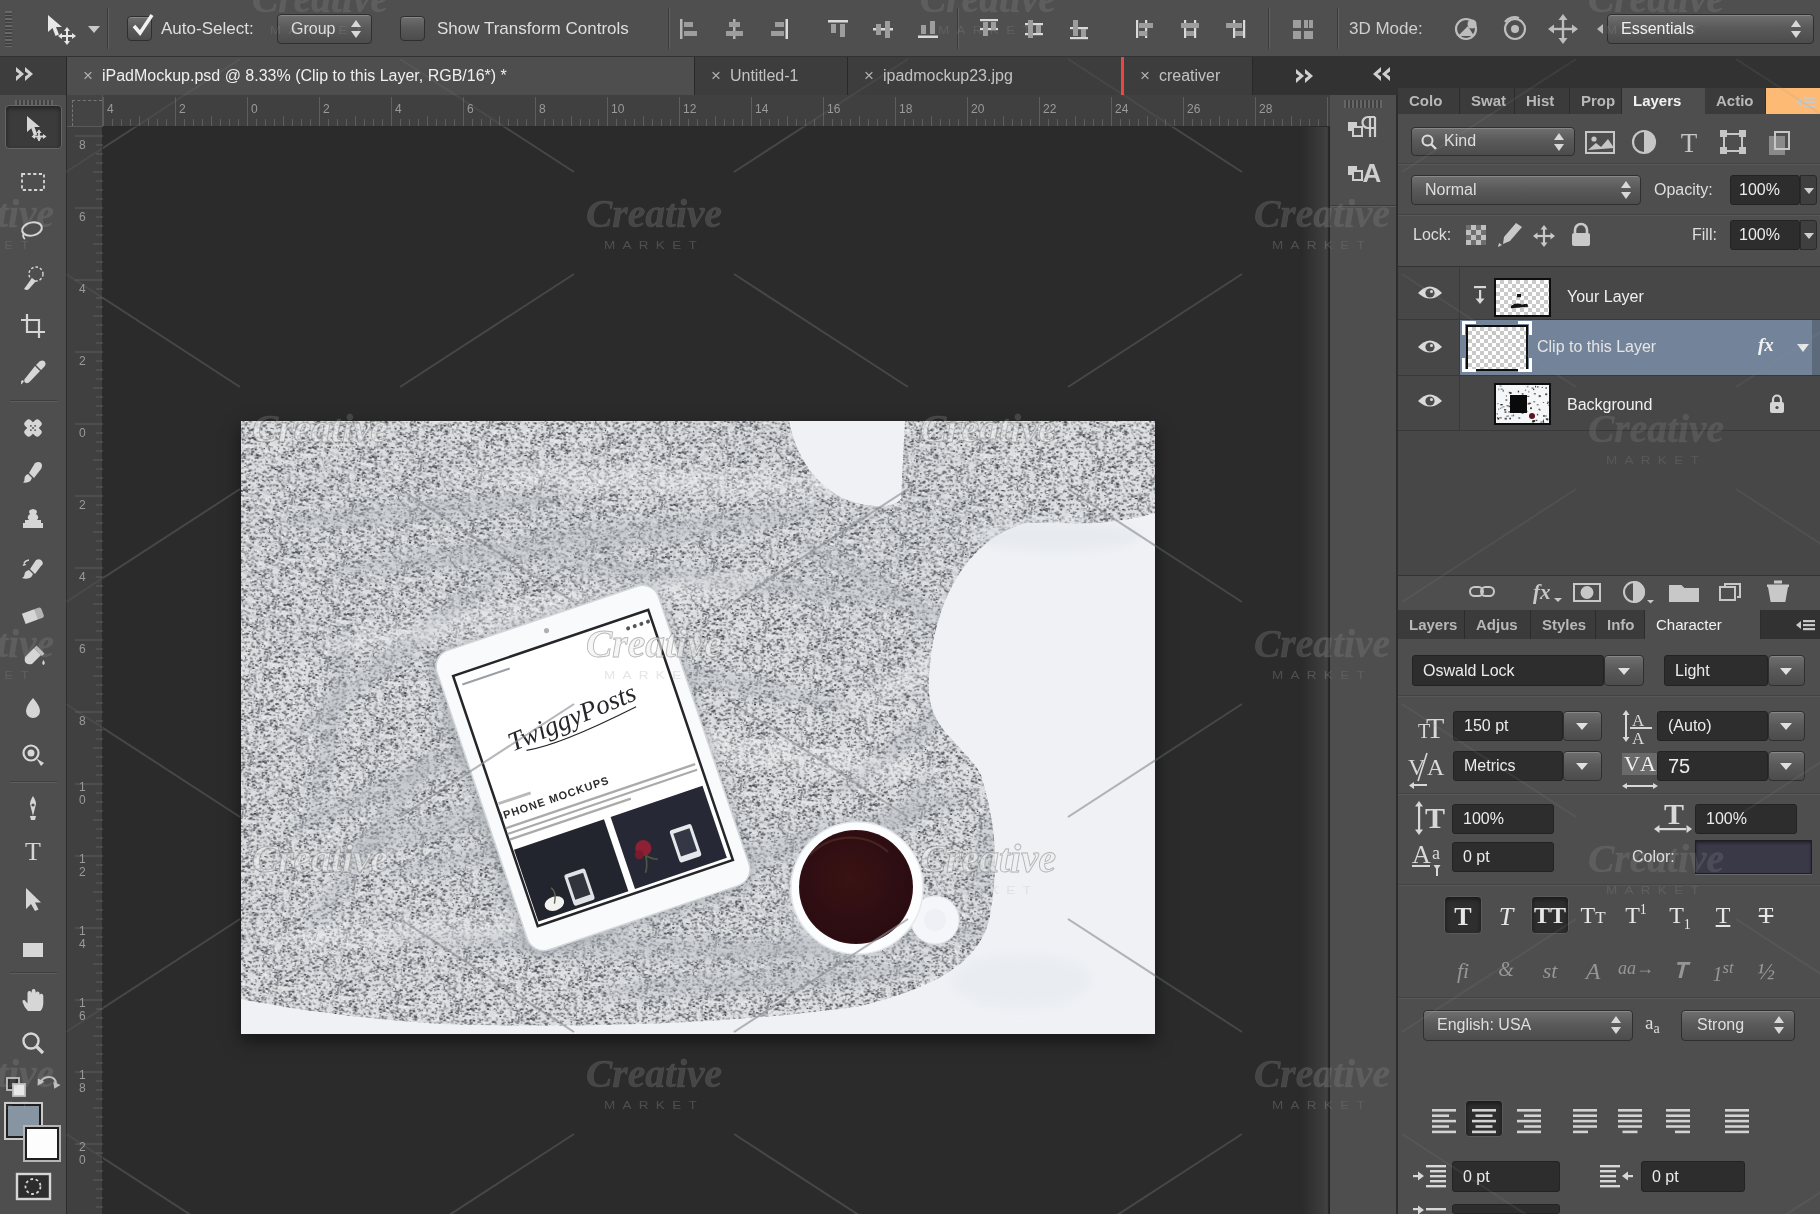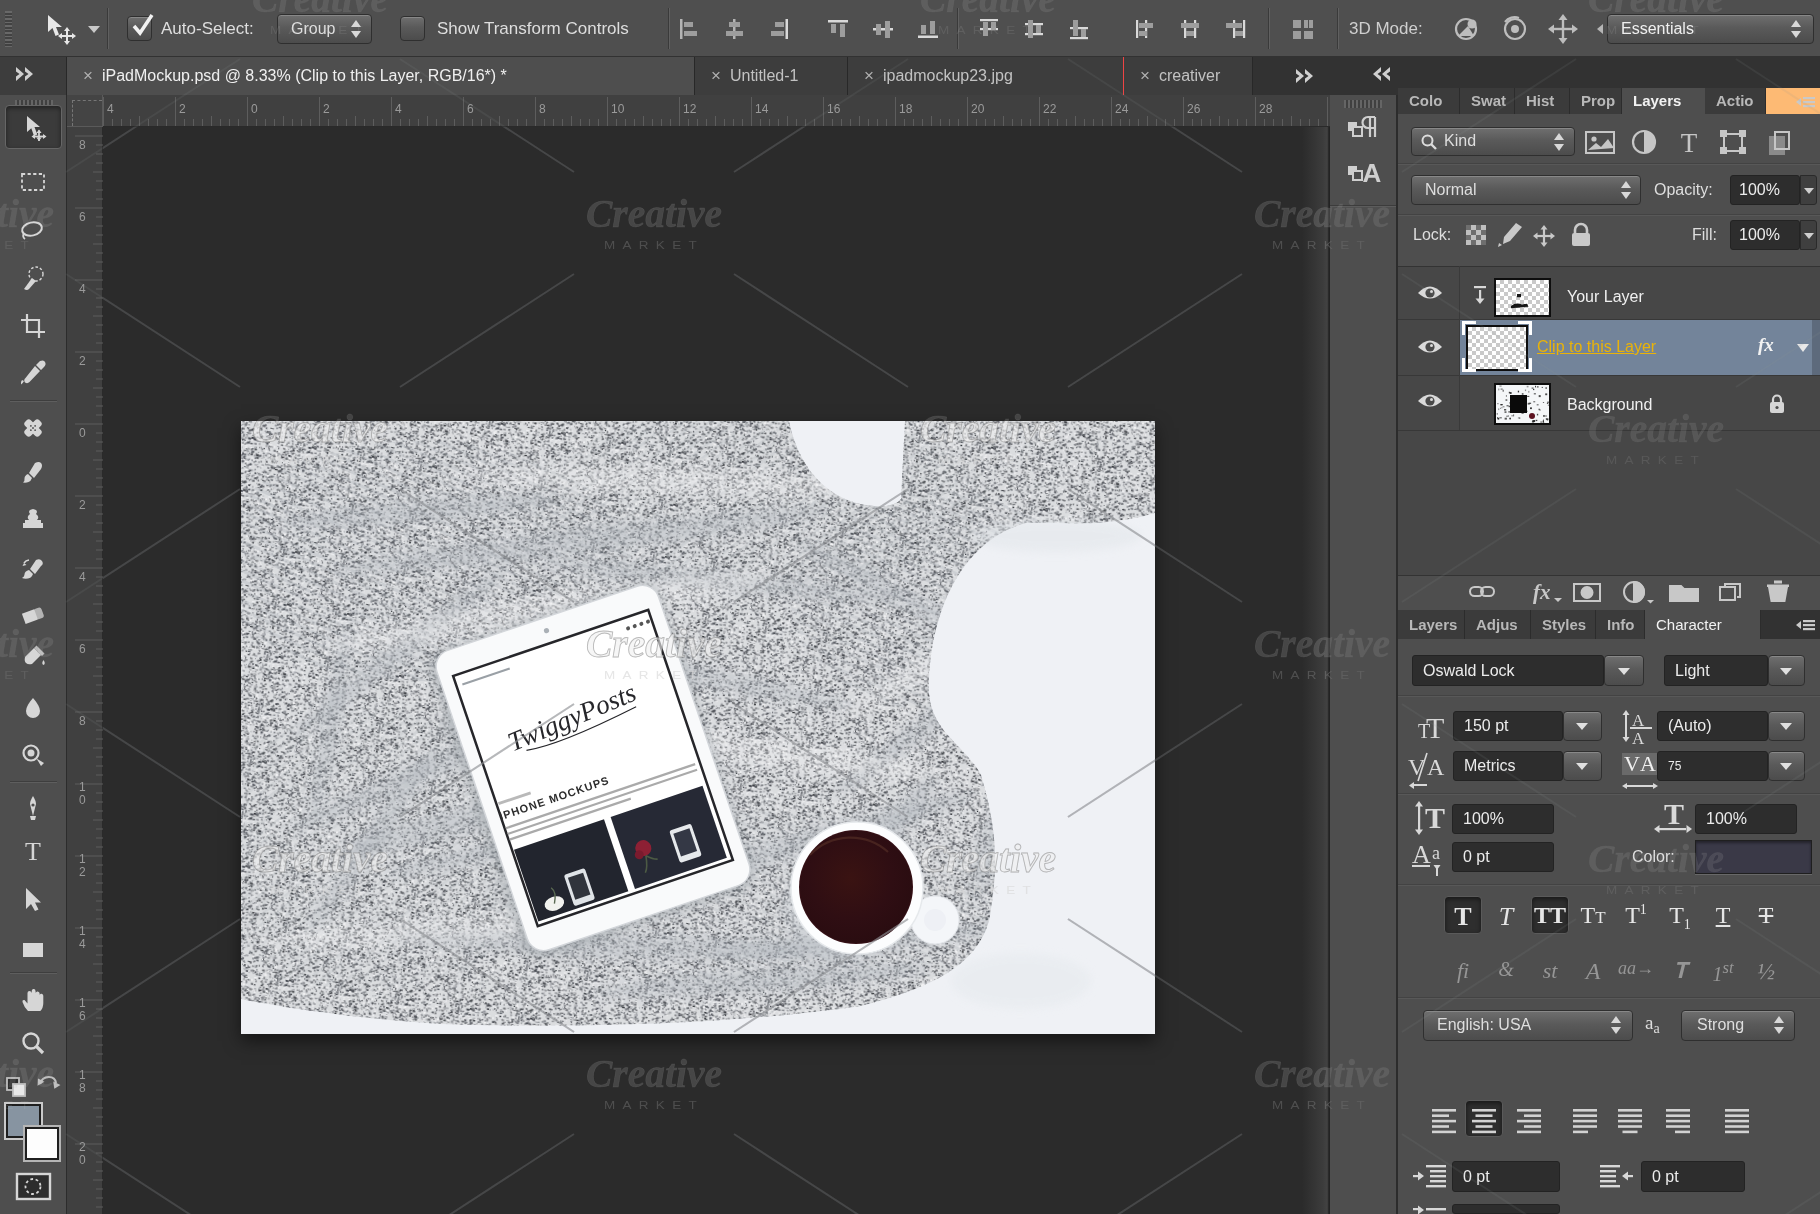--- a/index.html
+++ b/index.html
@@ -145,21 +145,21 @@
 <div class="gbtn" style="left:1607px;top:14px;width:207px;height:30px"></div>
 <div class="lbl" style="left:1621px;top:20px;font-size:16px;color:#f0f0f0">Essentials</div>
 <svg class="abs" style="left:1790px;top:19px" width="12" height="20" viewBox="0 0 12 20">
         <path d="M6 1 L11 8 H1 Z" fill="#d8d8d8"></path>
         <path d="M6 19 L1 12 H11 Z" fill="#d8d8d8"></path>
       </svg>
 </div>
 <div class="abs" style="left:0;top:57px;width:1820px;height:38px;background:#323232"></div>
 <div class="abs tabtxt" style="left:67px;top:57px;width:628px;height:38px;background:#4e4e4e;border-right:1px solid #282828;color:#f0f0f0;font-size:16px;line-height:38px"><span style="color:#b0b0b0;font-size:17px;margin:0 9px 0 16px">×</span>iPadMockup.psd @ 8.33% (Clip to this Layer, RGB/16*) *</div>
 <div class="abs tabtxt" style="left:695px;top:57px;width:153px;height:38px;background:#3d3d3d;border-right:1px solid #282828;color:#c2c2c2;font-size:16px;line-height:38px"><span style="color:#b0b0b0;font-size:17px;margin:0 9px 0 16px">×</span>Untitled-1</div>
-<div class="abs tabtxt" style="left:848px;top:57px;width:276px;height:38px;background:#3d3d3d;border-right:1px solid #ef4444;color:#c2c2c2;font-size:16px;line-height:38px"><span style="color:#b0b0b0;font-size:17px;margin:0 9px 0 16px">×</span>ipadmockup23.jpg</div>
+<div class="abs tabtxt" style="left:848px;top:57px;width:276px;height:38px;background:#3d3d3d;border-right:3px solid #ef4444;color:#c2c2c2;font-size:16px;line-height:38px"><span style="color:#b0b0b0;font-size:17px;margin:0 9px 0 16px">×</span>ipadmockup23.jpg</div>
 <div class="abs tabtxt" style="left:1124px;top:57px;width:129px;height:38px;background:#3d3d3d;border-right:1px solid #282828;color:#c2c2c2;font-size:16px;line-height:38px"><span style="color:#b0b0b0;font-size:17px;margin:0 9px 0 16px">×</span>creativer</div>
 <svg class="abs" style="left:1288px;top:66px" width="30" height="20" viewBox="0 0 30 20">
       <g fill="#d0d0d0">
         <path d="M8 3 l8 7 -8 7 v-4.5 l3.5 -2.5 -3.5 -2.5 z"></path>
         <path d="M17 3 l8 7 -8 7 v-4.5 l3.5 -2.5 -3.5 -2.5 z"></path>
       </g>
     </svg>
 <svg class="abs" style="left:1368px;top:64px" width="30" height="20" viewBox="0 0 30 20">
       <g fill="#d0d0d0">
         <path d="M22 3 l-8 7 8 7 v-4.5 l-3.5 -2.5 3.5 -2.5 z"></path>
@@ -1805,21 +1805,21 @@
       </svg></div>
 <div class="abs" style="left:1466px;top:325px;width:62px;height:46px;background:repeating-conic-gradient(#c9c9c9 0 25%,#fff 0 50%) 0 0/8px 8px;border:2px solid #0e0e0e"></div>
 <div class="abs" style="left:1462px;top:321px;width:14px;height:3px;background:#fff"></div>
 <div class="abs" style="left:1462px;top:321px;width:3px;height:14px;background:#fff"></div>
 <div class="abs" style="left:1518px;top:321px;width:14px;height:3px;background:#fff"></div>
 <div class="abs" style="left:1529px;top:321px;width:3px;height:14px;background:#fff"></div>
 <div class="abs" style="left:1462px;top:369px;width:14px;height:3px;background:#fff"></div>
 <div class="abs" style="left:1462px;top:358px;width:3px;height:14px;background:#fff"></div>
 <div class="abs" style="left:1518px;top:369px;width:14px;height:3px;background:#fff"></div>
 <div class="abs" style="left:1529px;top:358px;width:3px;height:14px;background:#fff"></div>
-<div class="lbl" style="left:1537px;top:338px;font-size:16px;color:#eab308;text-decoration:underline">Clip to this Layer</div>
+<div class="lbl" style="left:1537px;top:338px;font-size:16px;color:#e5e5e5;">Clip to this Layer</div>
 <div class="lbl" style="left:1758px;top:334px;font-size:19px;color:#f2f2f2;font-style:italic;font-family:'Liberation Serif',serif"><b>fx</b></div>
 <div class="abs" style="left:1797px;top:344px;width:0;height:0;border-left:6px solid transparent;border-right:6px solid transparent;border-top:8px solid #e8e8e8"></div>
 <div class="abs" style="left:1417px;top:392px"><svg width="26" height="18" viewBox="0 0 26 18">
         <path d="M1 9 Q13 -4 25 9 Q13 20 1 9 z" fill="#dadada"></path>
         <circle cx="13" cy="9" r="4.6" fill="#4a4a4a"></circle>
         <circle cx="14.5" cy="7.5" r="1.5" fill="#dadada"></circle>
       </svg></div>
 <div class="abs" style="left:1494px;top:383px;width:57px;height:42px;background:#f4f6f8;border:2px solid #0e0e0e"></div>
 <svg class="abs" style="left:1496px;top:385px" width="53" height="38" viewBox="0 0 53 38">
       <rect x="12.6" y="20.7" width="1.4" height="1.5" fill="#222" opacity="0.78"></rect>
@@ -2003,21 +2003,21 @@
 <svg class="abs" style="left:1620px;top:751px" width="40" height="38" viewBox="0 0 40 38">
       <rect x="2" y="2" width="36" height="22" fill="#6a6a6a"></rect>
       <text x="4" y="20" font-family="Liberation Serif" font-size="22" fill="#f0f0f0">V</text>
       <text x="20" y="20" font-family="Liberation Serif" font-size="22" fill="#f0f0f0">A</text>
       <g fill="#d8d8d8">
         <path d="M7 32 l-5 3 5 3z"></path>
         <path d="M33 32 l5 3 -5 3z"></path>
         <rect x="6" y="34" width="28" height="2"></rect>
       </g>
     </svg>
-<div class="well" style="left:1657px;top:751px;width:111px;height:30px;font-size:12px;line-height:28px;text-indent:10px">75</div>
+<div class="well" style="left:1657px;top:751px;width:111px;height:30px;font-size:20px;line-height:28px;text-indent:10px">75</div>
 <div class="gbtn" style="left:1768px;top:751px;width:37px;height:30px"></div>
 <div class="abs" style="left:1780px;top:763px;width:0;height:0;border-left:6px solid transparent;border-right:6px solid transparent;border-top:7px solid #e0e0e0"></div>
 <div class="hsep" style="left:1398px;top:793px;width:422px"></div>
 <svg class="abs" style="left:1412px;top:800px" width="36" height="36" viewBox="0 0 36 36">
       <g fill="#d8d8d8">
         <path d="M7 1 l-4 5.5 h8z"></path>
         <rect x="6" y="5" width="2.2" height="26"></rect>
         <path d="M7 35 l-4 -5.5 h8z"></path>
       </g>
       <text x="13" y="28" font-family="Liberation Serif" font-size="30" font-weight="bold" fill="#d8d8d8">T</text>

